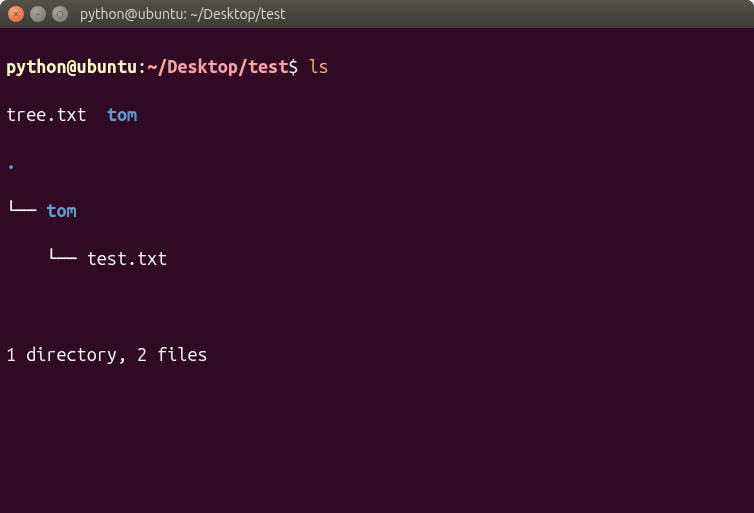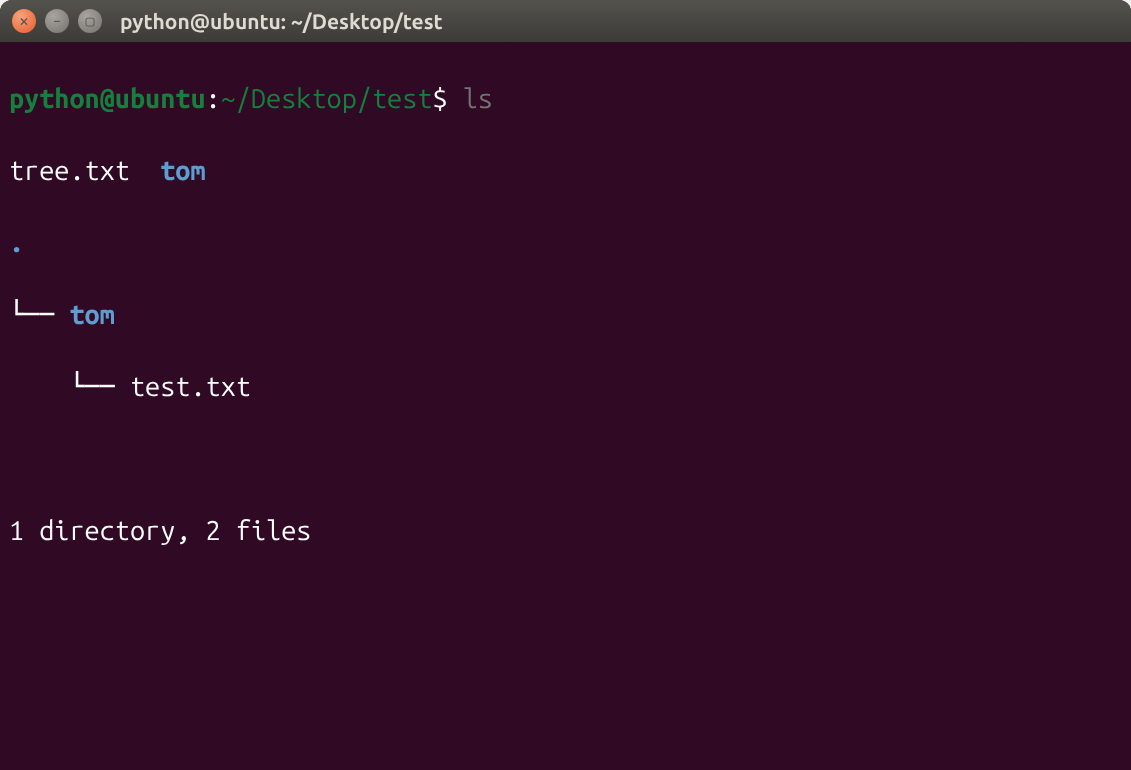--- a/index.html
+++ b/index.html
@@ -42,32 +42,32 @@
       font-size: 10px;
       color: #555;
     }
     .win-close { background: radial-gradient(circle at 35% 30%, #f7a37b, #e55c2b); }
     .win-min { background: radial-gradient(circle at 35% 30%, #a8a49f, #75726d); }
     .win-max { background: radial-gradient(circle at 35% 30%, #a8a49f, #75726d); }
     .title-text {
       color: #dfdbd2;
       font-family: Ubuntu, sans-serif;
       font-size: 14px;
-      font-weight: bold;
+      font-weight: normal;
       margin-left: 4px;
     }
     .terminal {
       padding: 2px 6px;
       color: #ffffff;
       white-space: pre;
     }
-    .user { color: #15803d; font-weight: bold; }
-    .path { color: #15803d; font-weight: normal; }
+    .user { color: #fef9c3; font-weight: bold; }
+    .path { color: #fca5a5; font-weight: bold; }
     .dollar { color: #ffffff; }
-    .cmd { color: #737373; }
+    .cmd { color: #fdba74; }
     .out { color: #ffffff; }
     .dir { color: #5f9dd0; font-weight: bold; }
     .dot { color: #5f9dd0; font-weight: bold; }
     .line { display: block; min-height: 24px; }
   </style>
 </head>
 <body>
 
 <div class="window">
   <div class="titlebar">

